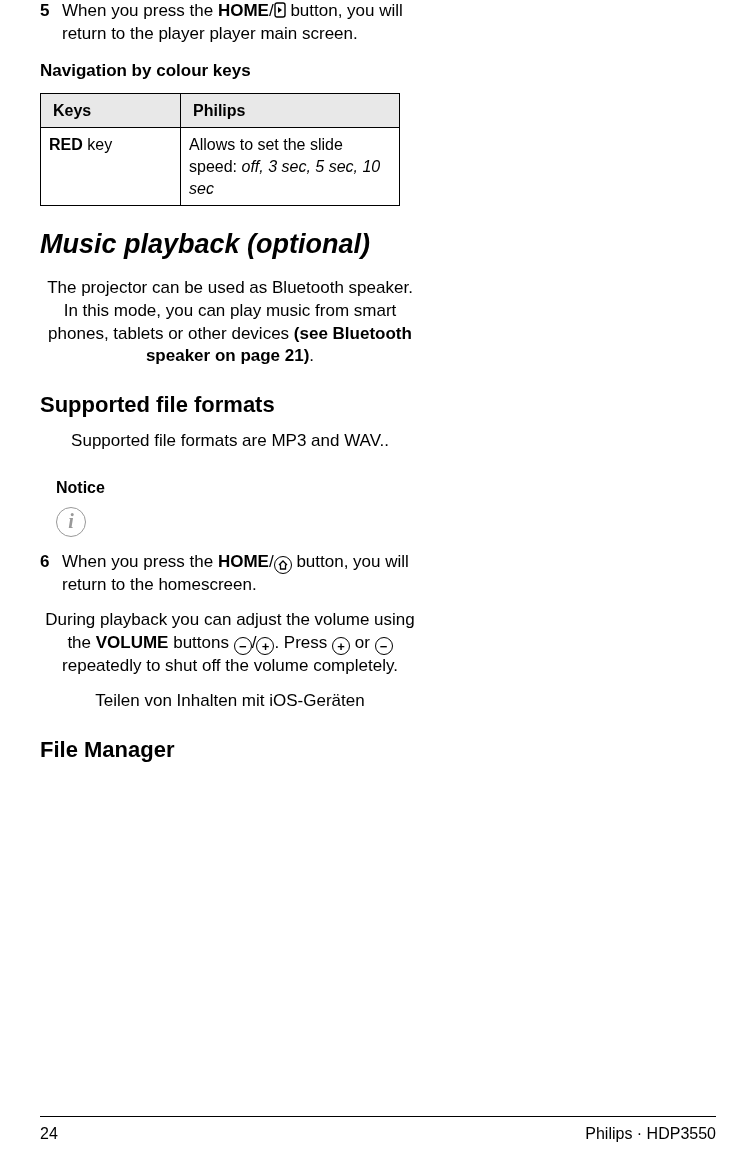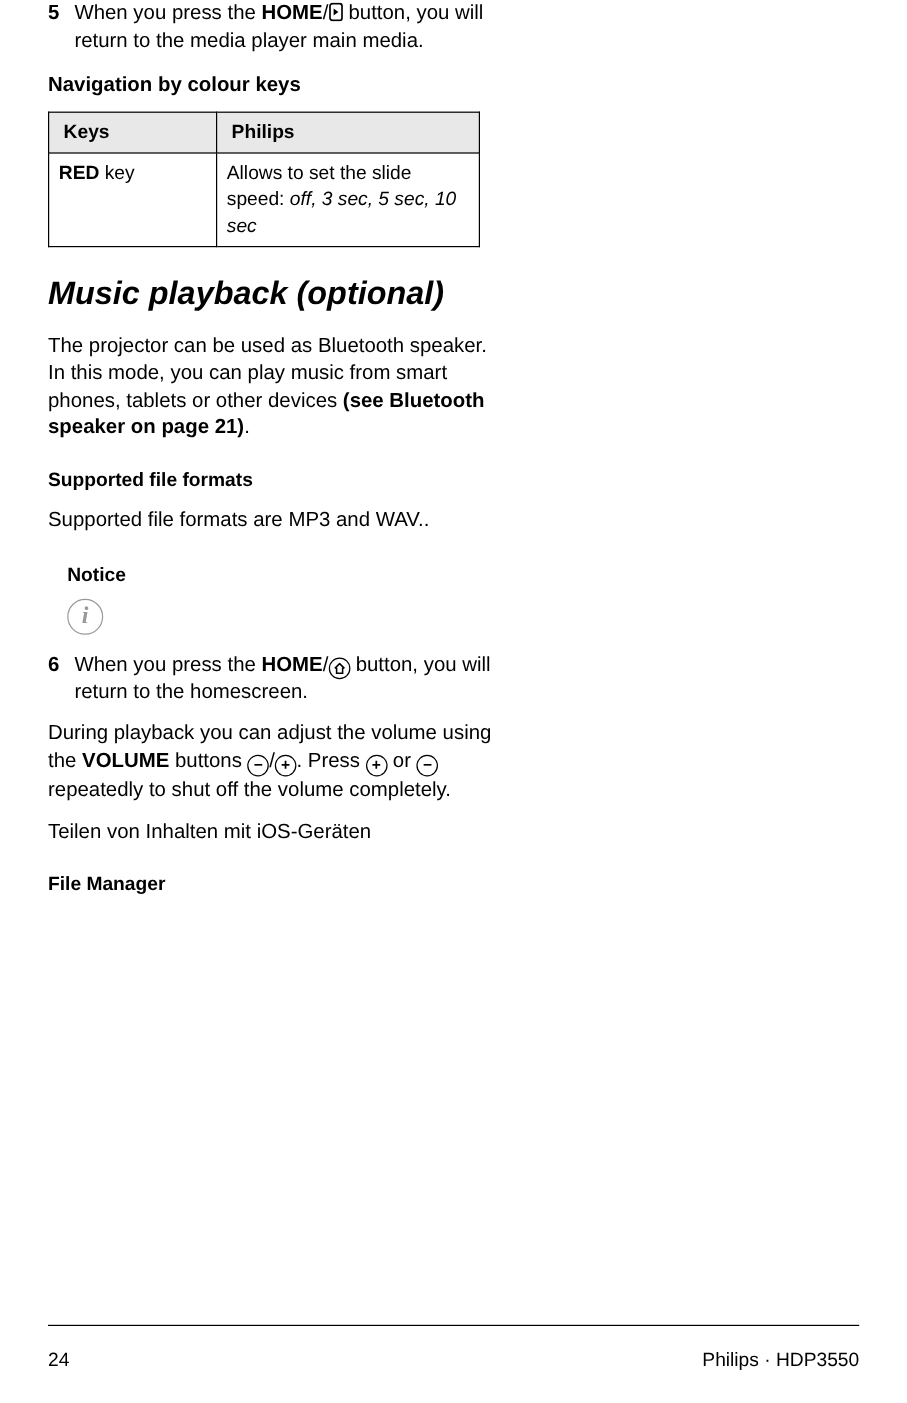--- a/index.html
+++ b/index.html
@@ -53,26 +53,27 @@
     }
     .h1 {
       font-weight: 700;
       font-size: 27px;
       margin-top: 18px;
       margin-bottom: 14px;
       font-style: italic;
     }
     .h2 {
       font-weight: 700;
-      font-size: 16px;
+      font-size: 22px;
       margin-top: 22px;
       margin-bottom: 10px;
     }
     .para {
       margin-bottom: 12px;
+      text-align: center;
     }
     .notice-box {
       margin-left: 16px;
       margin-bottom: 14px;
       margin-top: 24px;
     }
     .notice-label {
       font-weight: 700;
       font-size: 16px;
       margin-bottom: 6px;
@@ -121,39 +122,39 @@
     }
     .home-small-icon svg {
       vertical-align: -2px;
     }
     .footer {
       position: absolute;
       bottom: 24px;
       left: 40px;
       right: 40px;
       border-top: 1px solid #000;
-      padding-top: 18px;
+      padding-top: 6px;
       display: flex;
       justify-content: space-between;
       font-size: 16px;
       gap: 10px;
     }
   </style>
 </head>
 <body>
 
 <div class="content">
 
   <div class="step">
     <div class="step-num">5</div>
     <div class="step-text">
       <span>When you press the </span><span class="bold">HOME</span><span>/</span><span class="inline-icon home-small-icon"><svg width="12" height="16" viewBox="0 0 12 16">
             <rect x="1" y="1" width="10" height="14" rx="2" fill="none" stroke="#000" stroke-width="1.4"></rect>
             <path d="M4 5 L8 8 L4 11 Z" fill="#000"></path>
-          </svg></span><span> button, you will return to the media player main media.</span>
+          </svg></span><span> button, you will return to the player player main screen.</span>
     </div>
   </div>
 
   <div class="subheading">Navigation by colour keys</div>
 
   <table>
     <tbody>
         <tr>
       <th style="width:140px">Keys</th>
       <th>Philips</th>

